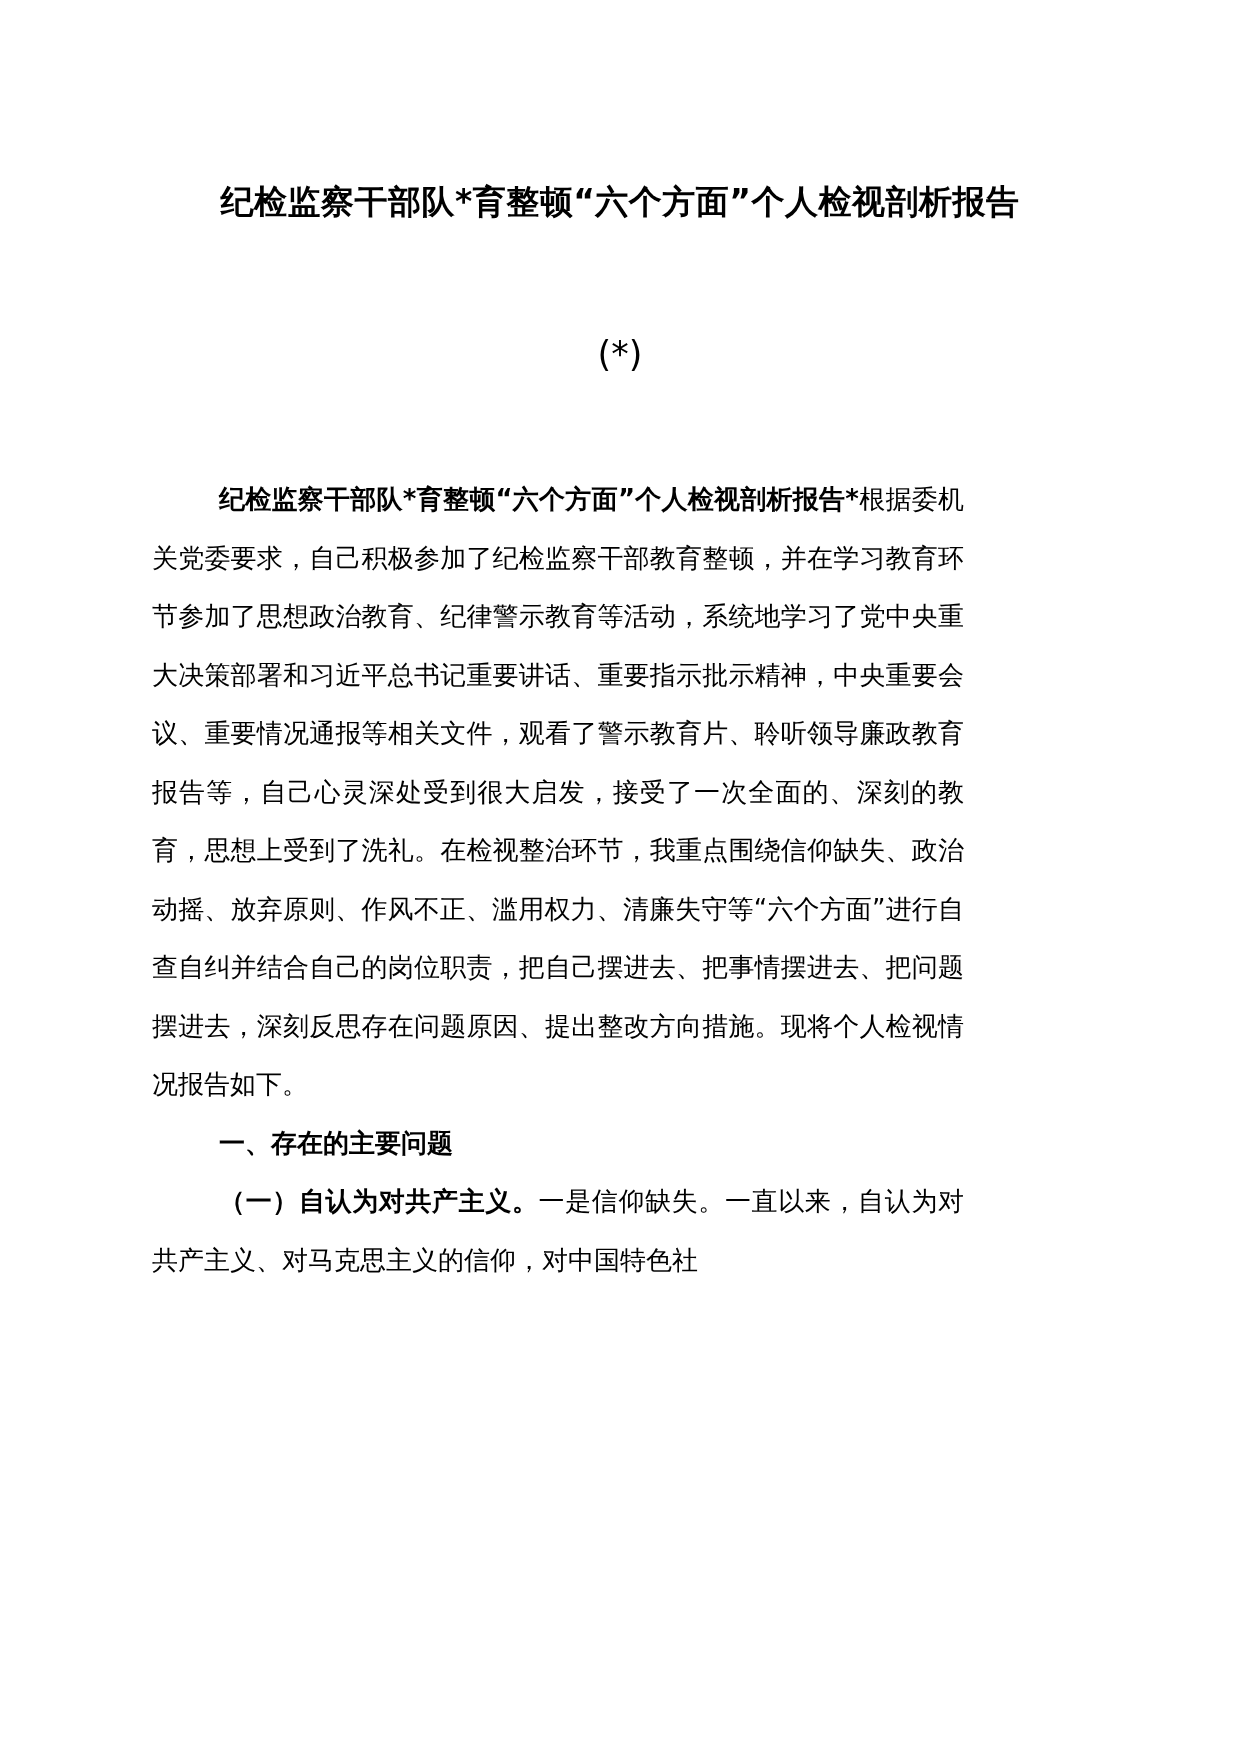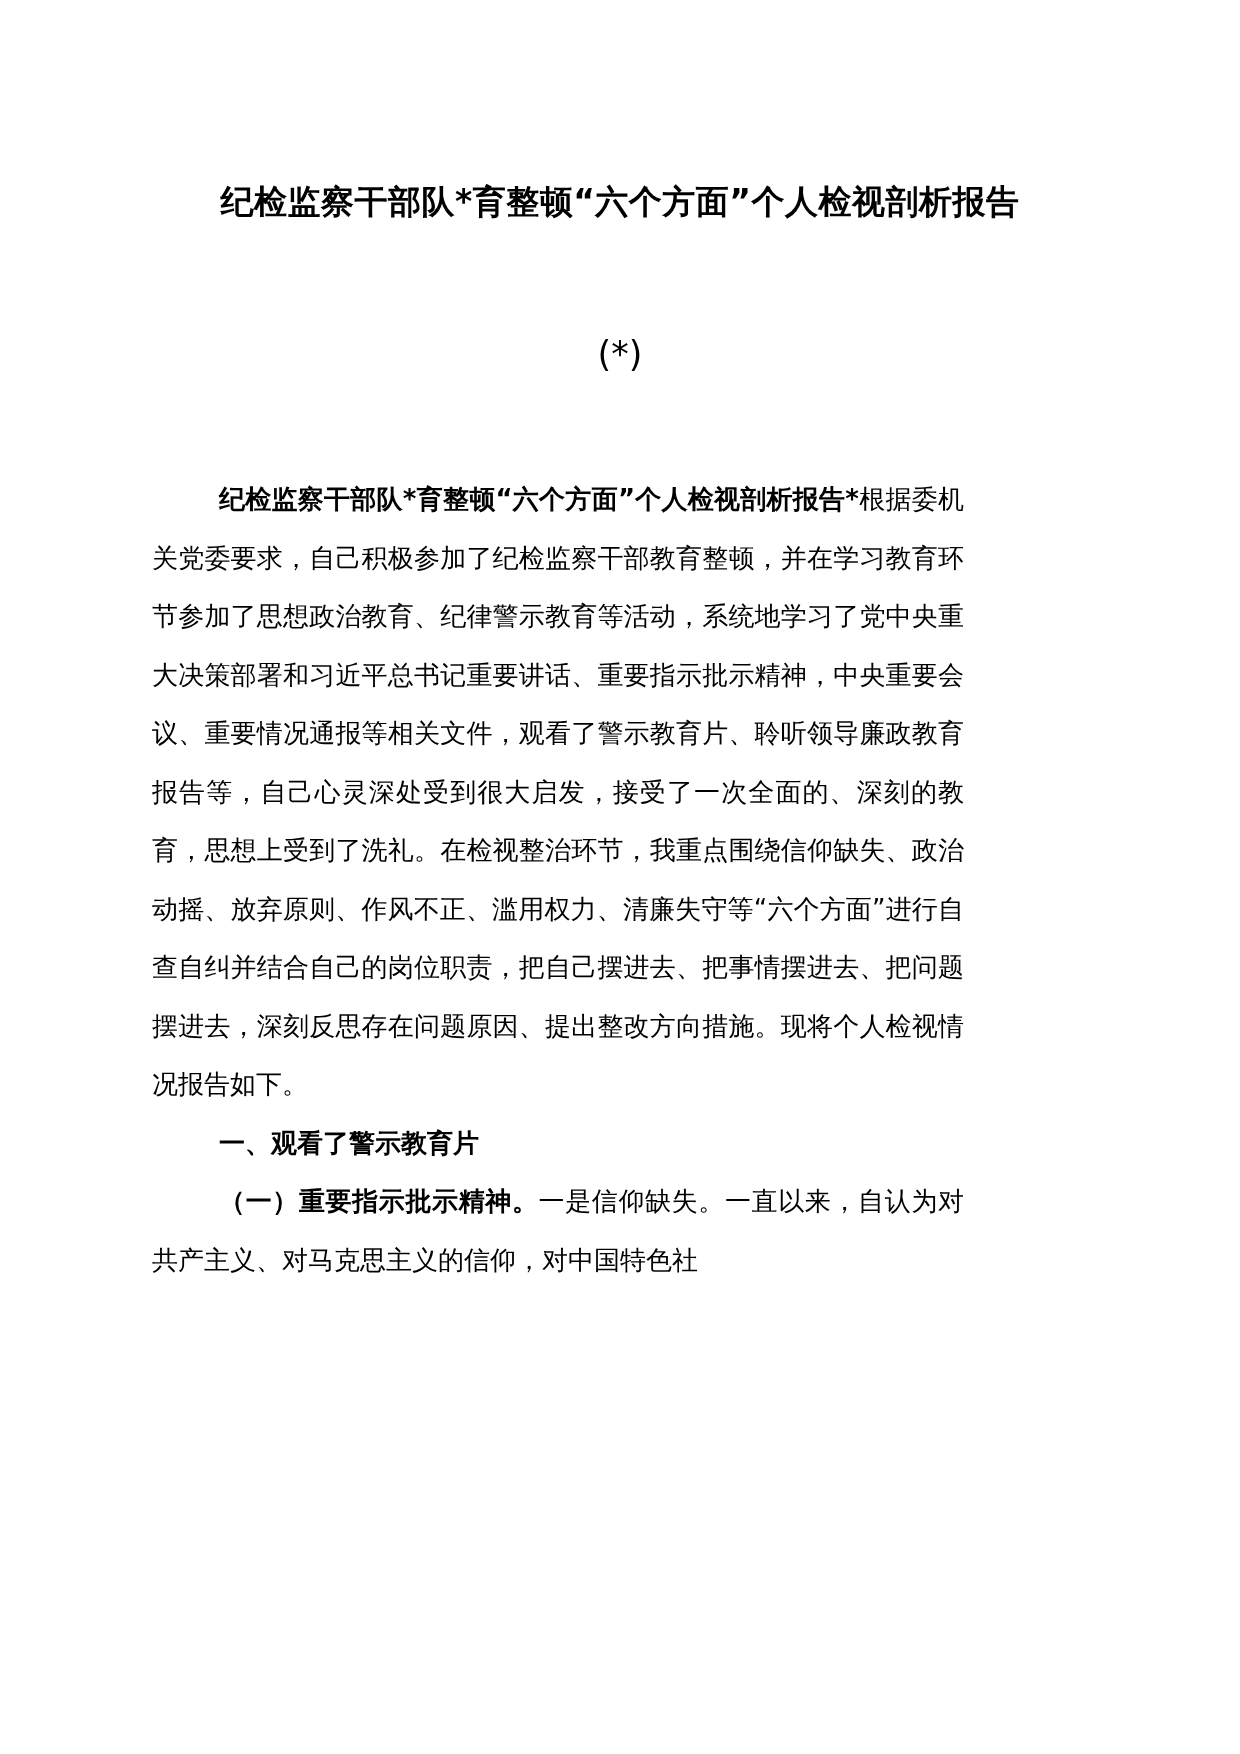--- a/index.html
+++ b/index.html
@@ -96,19 +96,19 @@
 <div class="page">
 
   <div class="doc-title">纪检监察干部队*育整顿“六个方面”个人检视剖析报告</div>
 
   <div class="doc-subtitle">(*)</div>
 
   <div class="body-block">
 
     <p class="para indent2"><span class="lead-in">纪检监察干部队*育整顿“六个方面”个人检视剖析报告*</span><span class="normal">根据委机关党委要求，自己积极参加了纪检监察干部教育整顿，并在学习教育环节参加了思想政治教育、纪律警示教育等活动，系统地学习了党中央重大决策部署和习近平总书记重要讲话、重要指示批示精神，中央重要会议、重要情况通报等相关文件，观看了警示教育片、聆听领导廉政教育报告等，自己心灵深处受到很大启发，接受了一次全面的、深刻的教育，思想上受到了洗礼。在检视整治环节，我重点围绕信仰缺失、政治动摇、放弃原则、作风不正、滥用权力、清廉失守等“六个方面”进行自查自纠并结合自己的岗位职责，把自己摆进去、把事情摆进去、把问题摆进去，深刻反思存在问题原因、提出整改方向措施。现将个人检视情况报告如下。</span></p>
 
-    <p class="heading-1">一、观看了警示教育片</p>
+    <p class="heading-1">一、存在的主要问题</p>
 
-    <p class="para indent2"><span class="heading-2">（一）重要指示批示精神。</span><span class="normal">一是信仰缺失。一直以来，自认为对共产主义、对马克思主义的信仰，对中国特色社</span></p>
+    <p class="para indent2"><span class="heading-2">（一）自认为对共产主义。</span><span class="normal">一是信仰缺失。一直以来，自认为对共产主义、对马克思主义的信仰，对中国特色社</span></p>
 
   </div>
 
 </div>
 
 </body></html>

